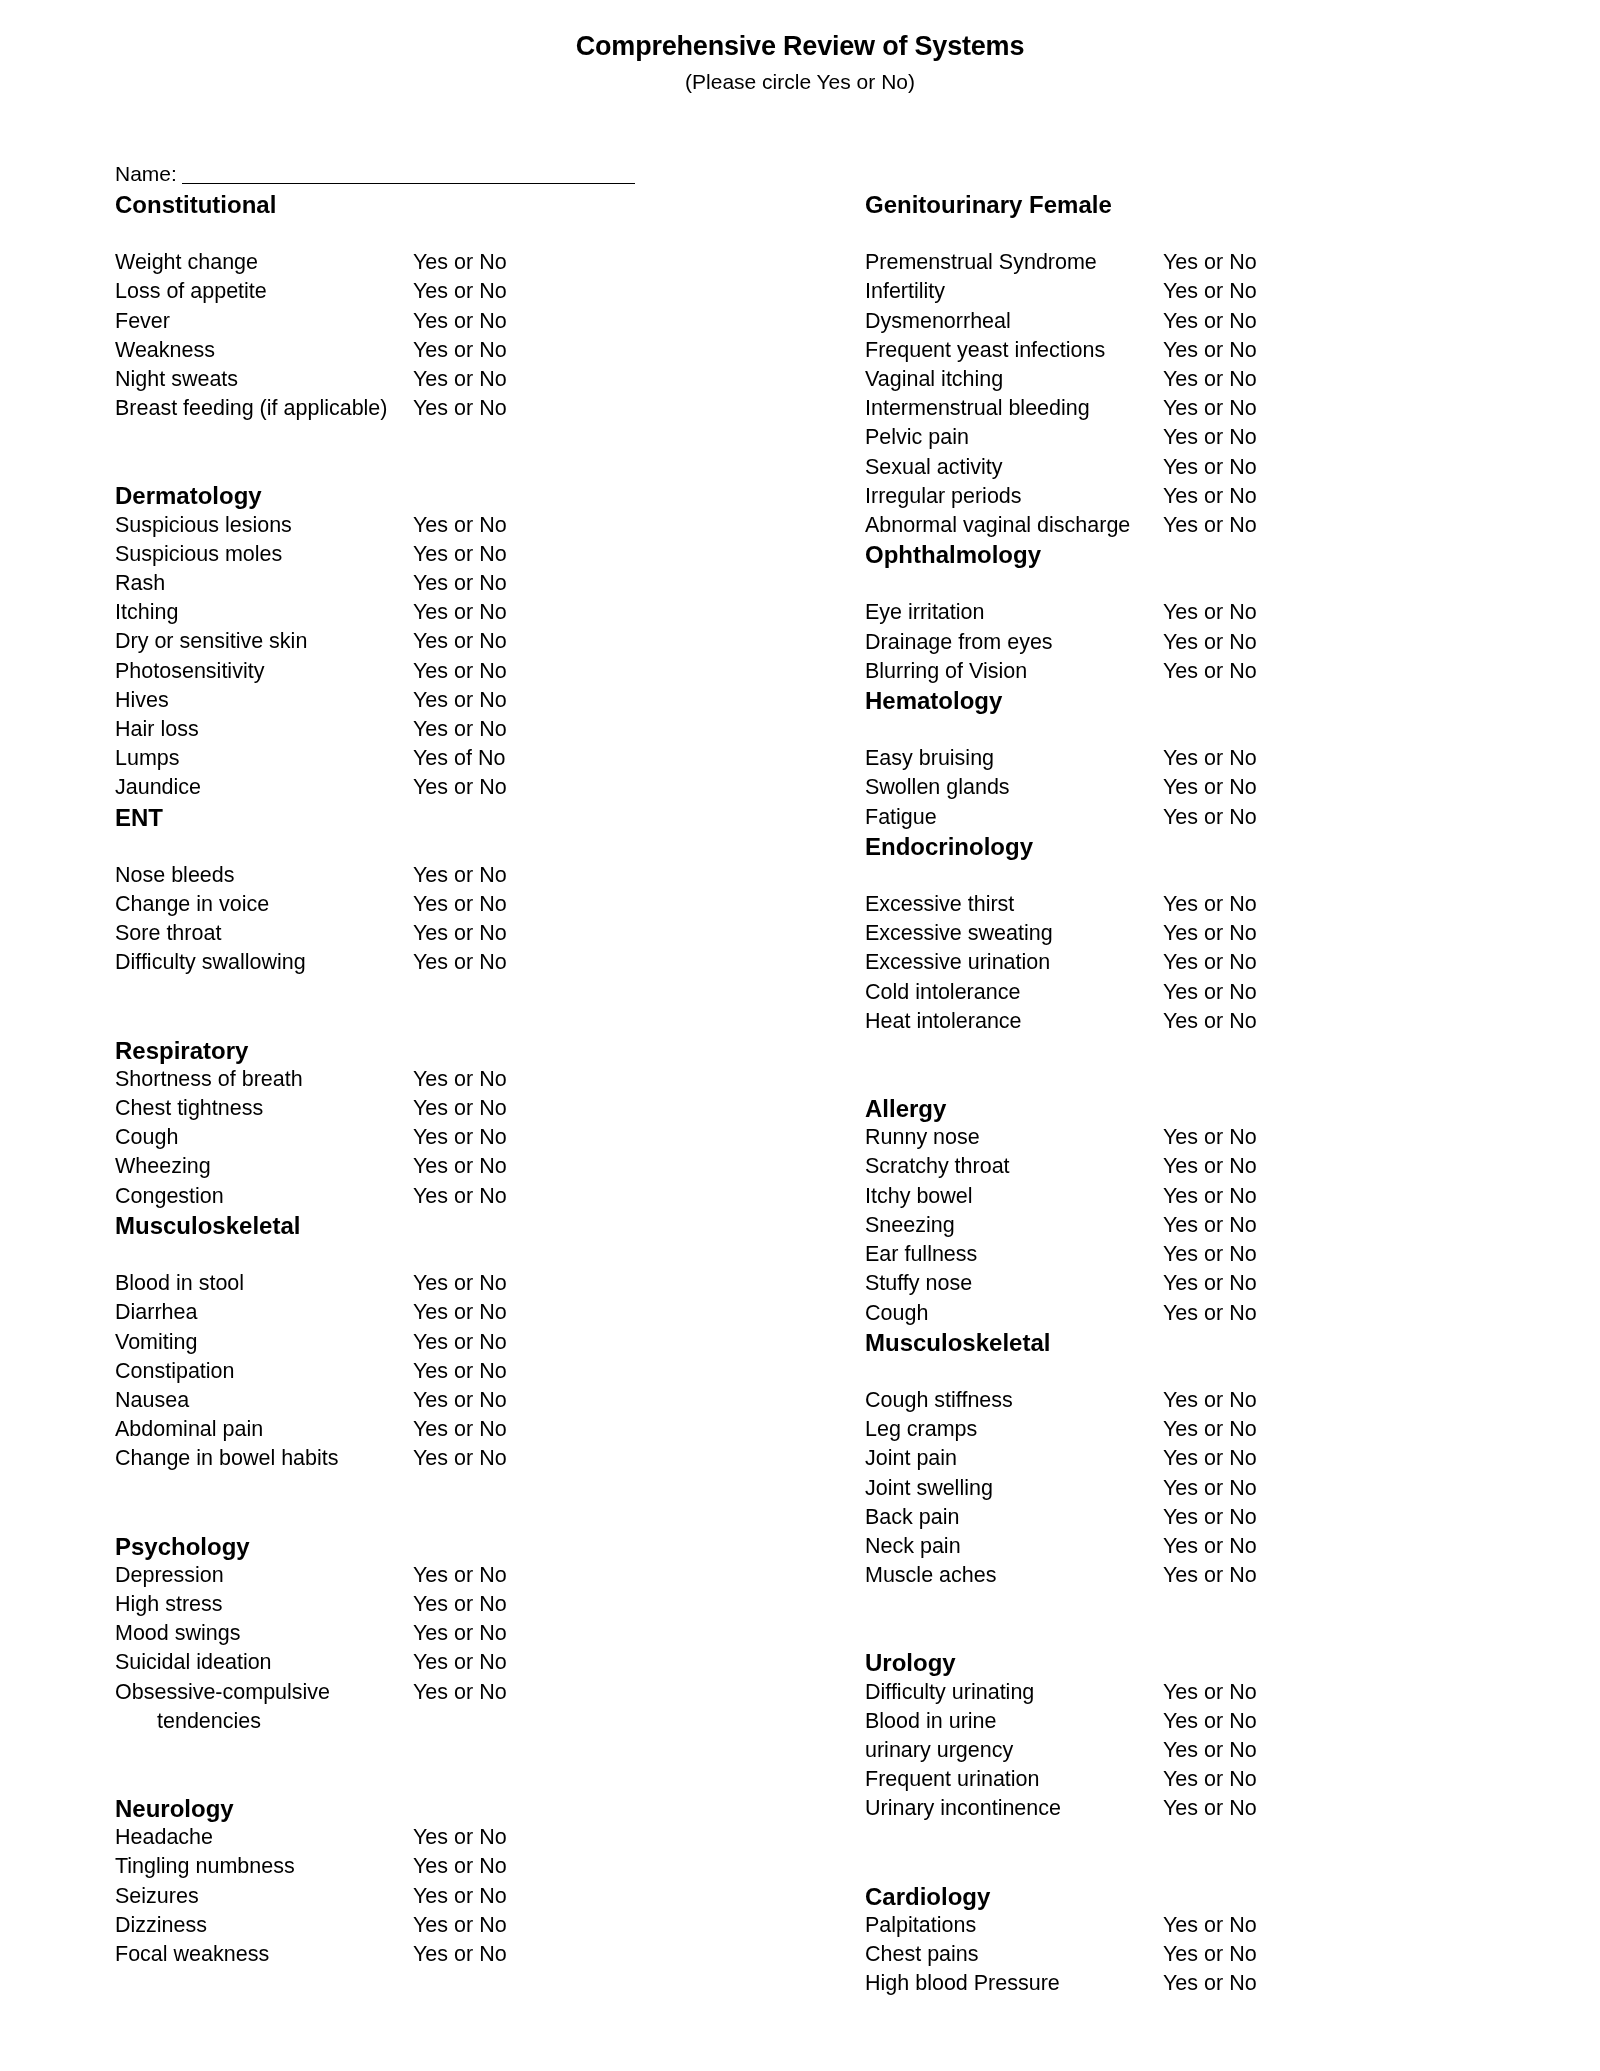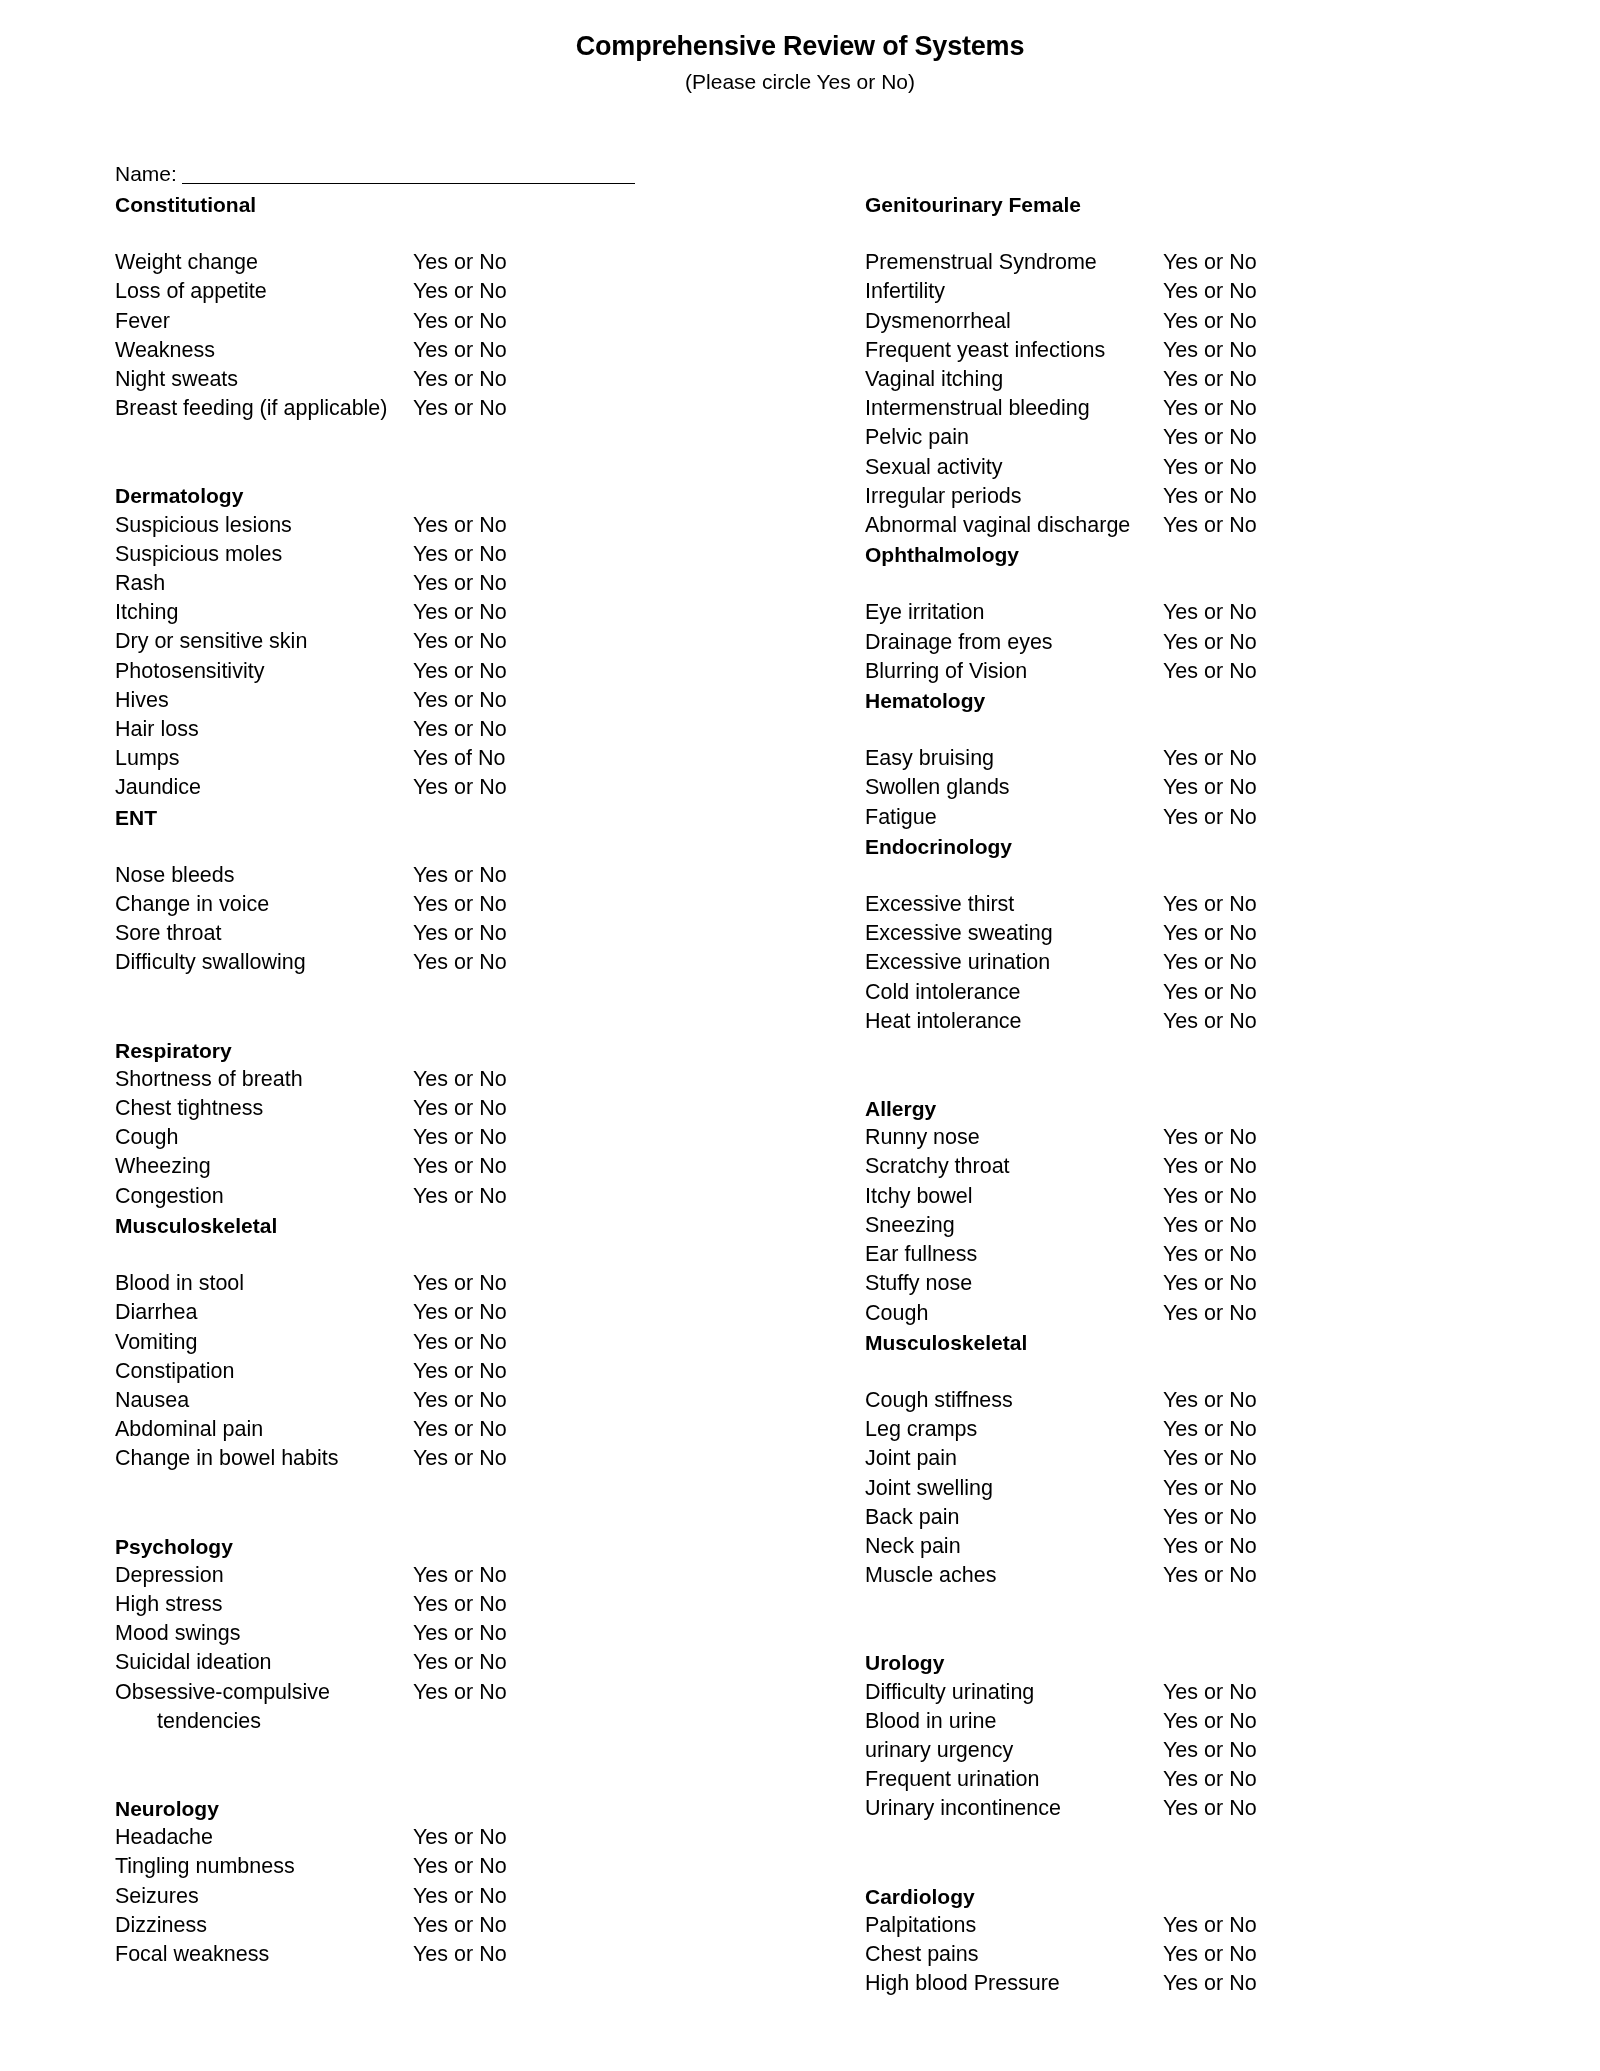--- a/index.html
+++ b/index.html
@@ -38,21 +38,21 @@
   .columns {
     position:absolute; top:190px; left:0; width:1600px;
     display:flex;
   }
   .col { position:relative; }
   .col-left  { width:700px; padding-left:115px; }
   .col-right { width:780px; padding-left:165px; }
 
   .section { }
   .sec-head {
-    font-size:21px; font-weight:bold; line-height:29.2px;
+    font-size:24px; font-weight:bold; line-height:29.2px;
     white-space:pre;
   }
   .sec-gap { height:29px; }
 
   .row {
     display:flex; line-height:29.2px; font-size:21.5px;
     white-space:pre;
   }
   .row .label { width:298px; flex:none; }
   .row .answer { flex:none; }

